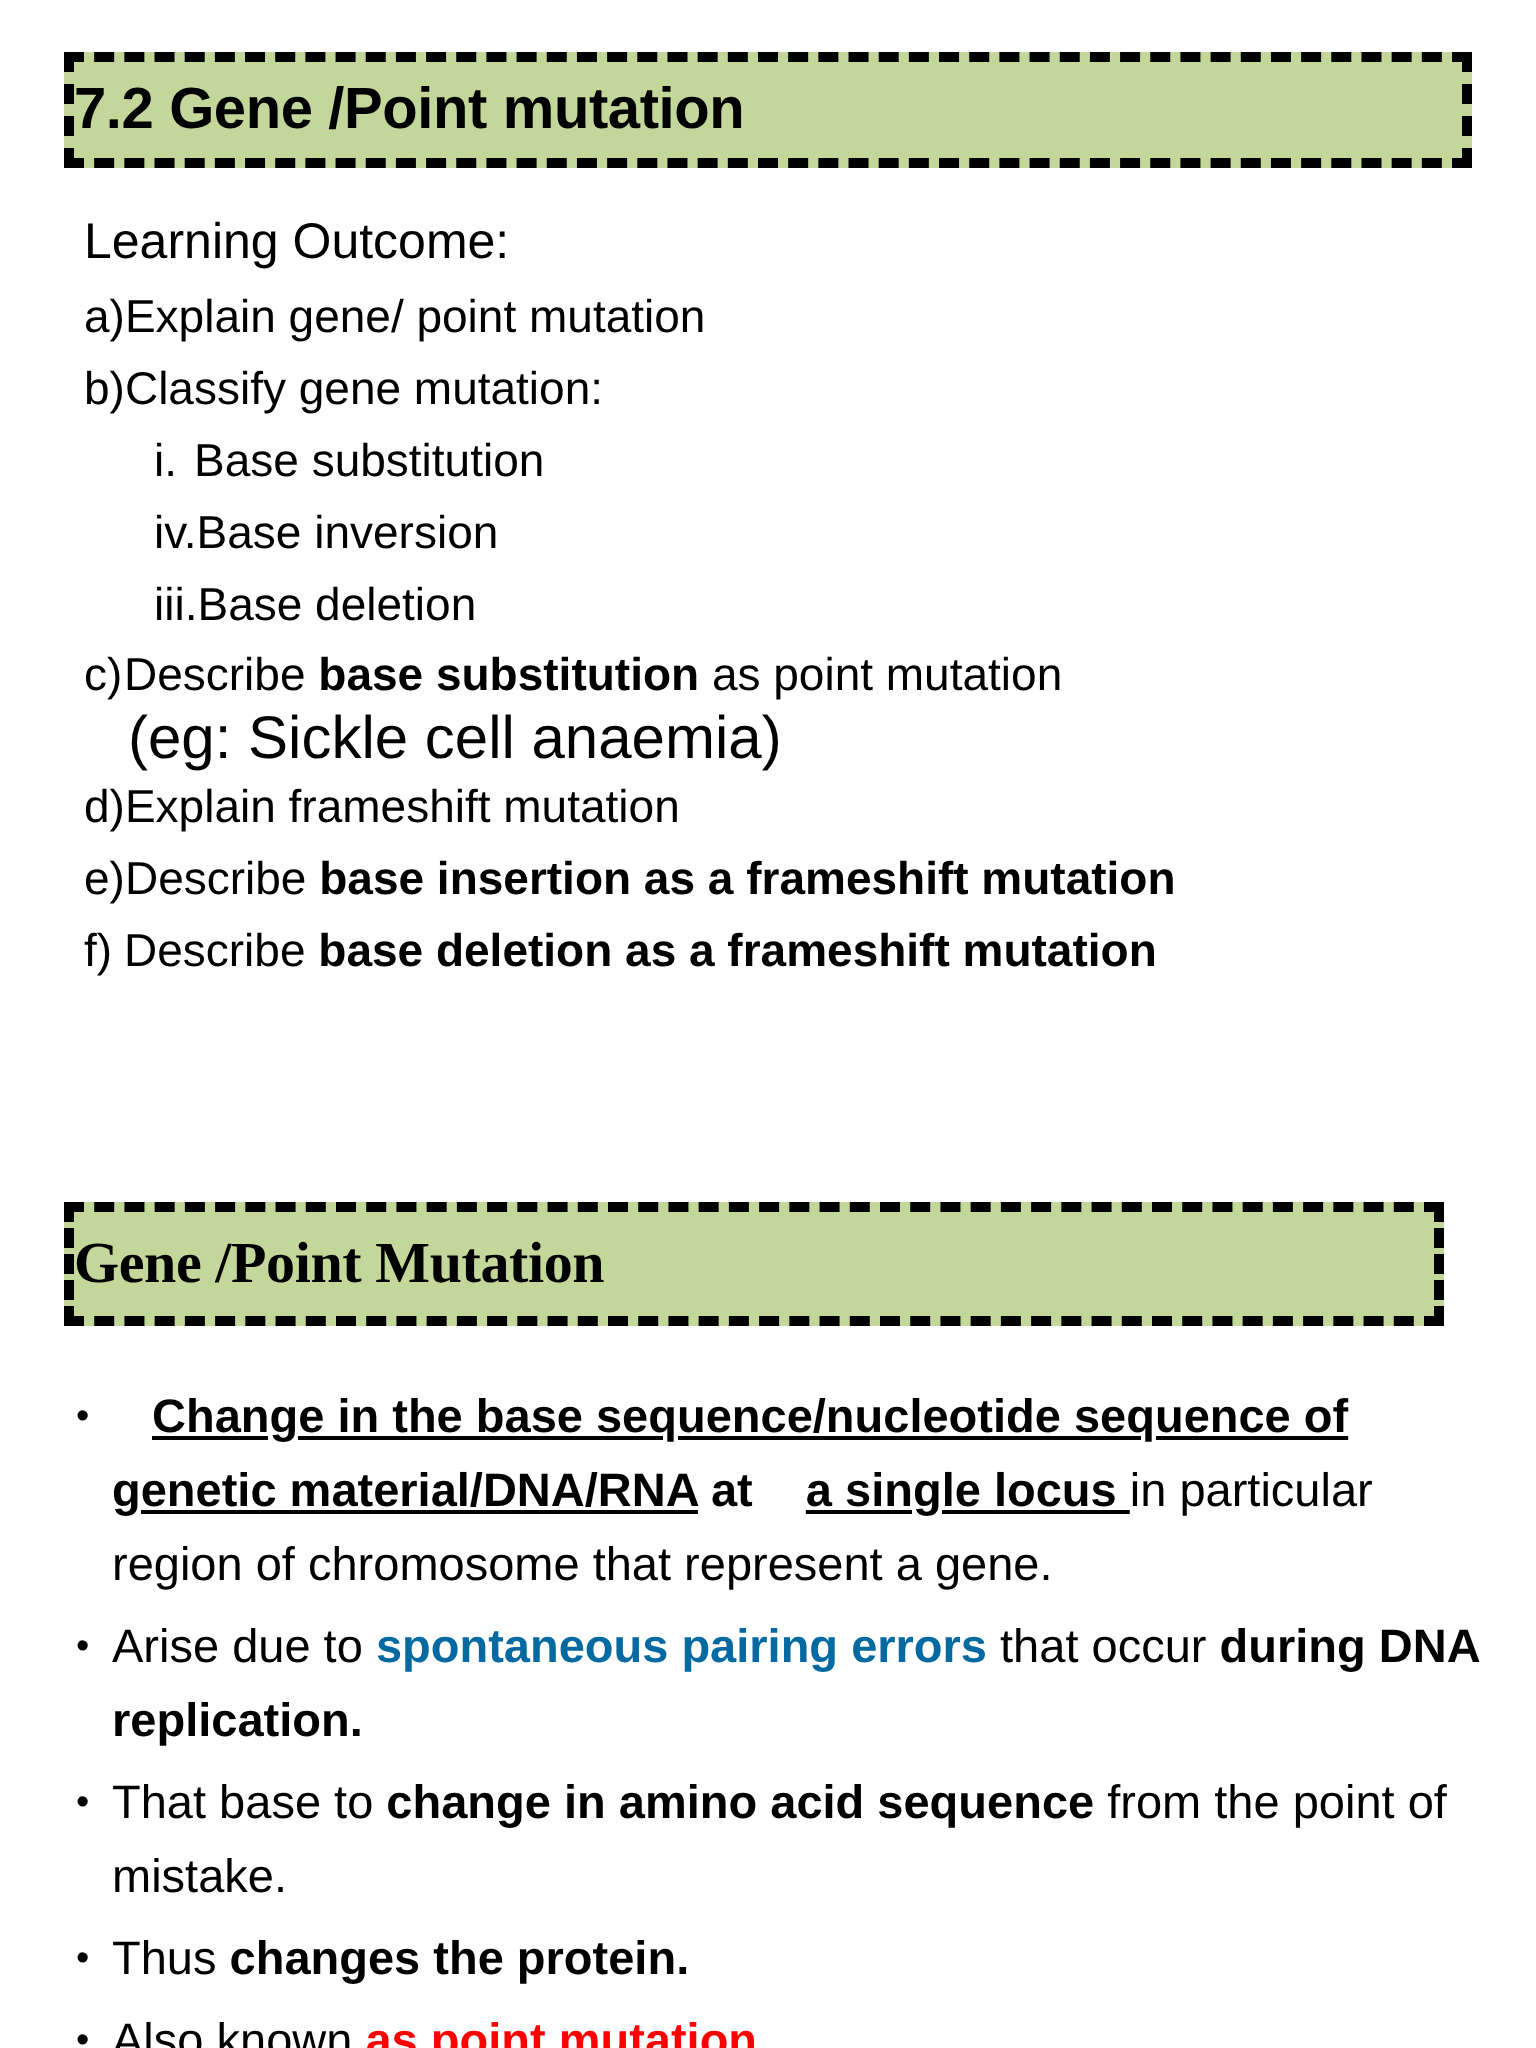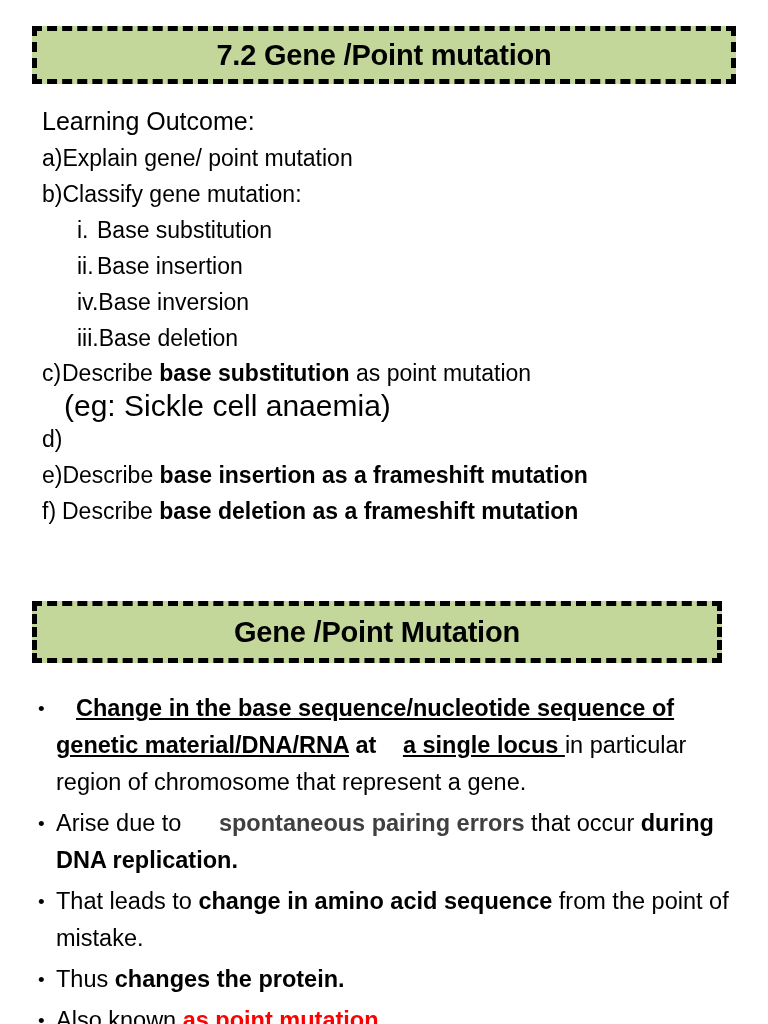--- a/index.html
+++ b/index.html
@@ -18,40 +18,40 @@
   }
 
   
   .banner {
     position: absolute;
     box-sizing: border-box;
     background: #c4d79b;
     border: 5px dashed #000000;
     display: flex;
     align-items: center;
-    justify-content: center;
   }
   .banner-title {
     font-size: 29px;
     font-weight: bold;
     letter-spacing: -0.2px;
     color: #000000;
     white-space: nowrap;
   }
   #banner-1 {
     left: 32px;
     top: 26px;
     width: 704px;
     height: 58px;
   }
   #banner-2 {
     left: 32px;
     top: 601px;
     width: 690px;
     height: 62px;
+    font-family: Liberation Serif, serif;
   }
 
   
   #learning-outcome {
     position: absolute;
     left: 42px;
     top: 104px;
     width: 700px;
   }
   #learning-outcome-heading {
@@ -128,41 +128,38 @@
       </div>
       <div class="lo-row">
         <span class="lo-marker">b)</span>
         <span class="lo-text">Classify gene mutation:</span>
       </div>
       <div class="lo-row lo-sub">
         <span class="lo-marker">i.</span>
         <span class="lo-text"> Base substitution</span>
       </div>
       <div class="lo-row lo-sub">
-        <span class="lo-marker">ii.</span>
-        <span class="lo-text"> Base insertion</span>
-      </div>
-      <div class="lo-row lo-sub">
         <span class="lo-marker">iv.</span>
         <span class="lo-text"> Base inversion</span>
       </div>
       <div class="lo-row lo-sub">
         <span class="lo-marker">iii.</span>
         <span class="lo-text"> Base deletion</span>
       </div>
     </div>
 
   <div class="lo-row tight">
     <span class="lo-marker">c)</span>
     <span class="lo-text"><span>Describe </span><b>base substitution</b><span> as point mutation</span></span>
   </div>
   <div class="lo-cont">(eg: Sickle cell anaemia)</div>
 
   <div class="lo-row">
     <span class="lo-marker">d)</span>
+    <span class="lo-text">Explain frameshift mutation</span>
   </div>
 
   <div class="lo-row">
     <span class="lo-marker">e)</span>
     <span class="lo-text"><span>Describe </span><b>base insertion as a frameshift mutation</b></span>
   </div>
 
   <div class="lo-row">
     <span class="lo-marker">f) </span>
     <span class="lo-text"><span>Describe </span><b>base deletion as a frameshift mutation</b></span>
@@ -173,25 +170,25 @@
   <span class="banner-title">Gene /Point Mutation</span>
 </div>
 
 <div id="gene-content">
     <div class="bullet-item">
       <span class="bullet-dot">•</span>
       <span class="bullet-body"><span class="u" style="font-weight: bold;">Change in the base sequence/nucleotide sequence of genetic material/DNA/RNA</span><span style="font-weight: bold;"> at </span><span class="u" style="font-weight: bold;">a single locus </span><span>in particular region of chromosome that represent a gene.</span></span>
     </div>
     <div class="bullet-item">
       <span class="bullet-dot">•</span>
-      <span class="bullet-body"><span>Arise due to </span><span style="font-weight: bold; color: #404040; margin-left: 31px;">spontaneous pairing errors</span><span> that occur </span><span style="font-weight: bold;">during DNA replication.</span></span>
+      <span class="bullet-body"><span>Arise due to </span><span style="font-weight: bold; color: #0369a1;">spontaneous pairing errors</span><span> that occur </span><span style="font-weight: bold;">during DNA replication.</span></span>
     </div>
     <div class="bullet-item">
       <span class="bullet-dot">•</span>
-      <span class="bullet-body"><span>That leads to </span><span style="font-weight: bold;">change in amino acid sequence</span><span> from the point of mistake.</span></span>
+      <span class="bullet-body"><span>That base to </span><span style="font-weight: bold;">change in amino acid sequence</span><span> from the point of mistake.</span></span>
     </div>
     <div class="bullet-item">
       <span class="bullet-dot">•</span>
       <span class="bullet-body"><span>Thus </span><span style="font-weight: bold;">changes the protein.</span></span>
     </div>
     <div class="bullet-item">
       <span class="bullet-dot">•</span>
       <span class="bullet-body"><span>Also known </span><span style="font-weight: bold; color: rgb(255, 0, 0);">as point mutation</span></span>
     </div>
   </div>

